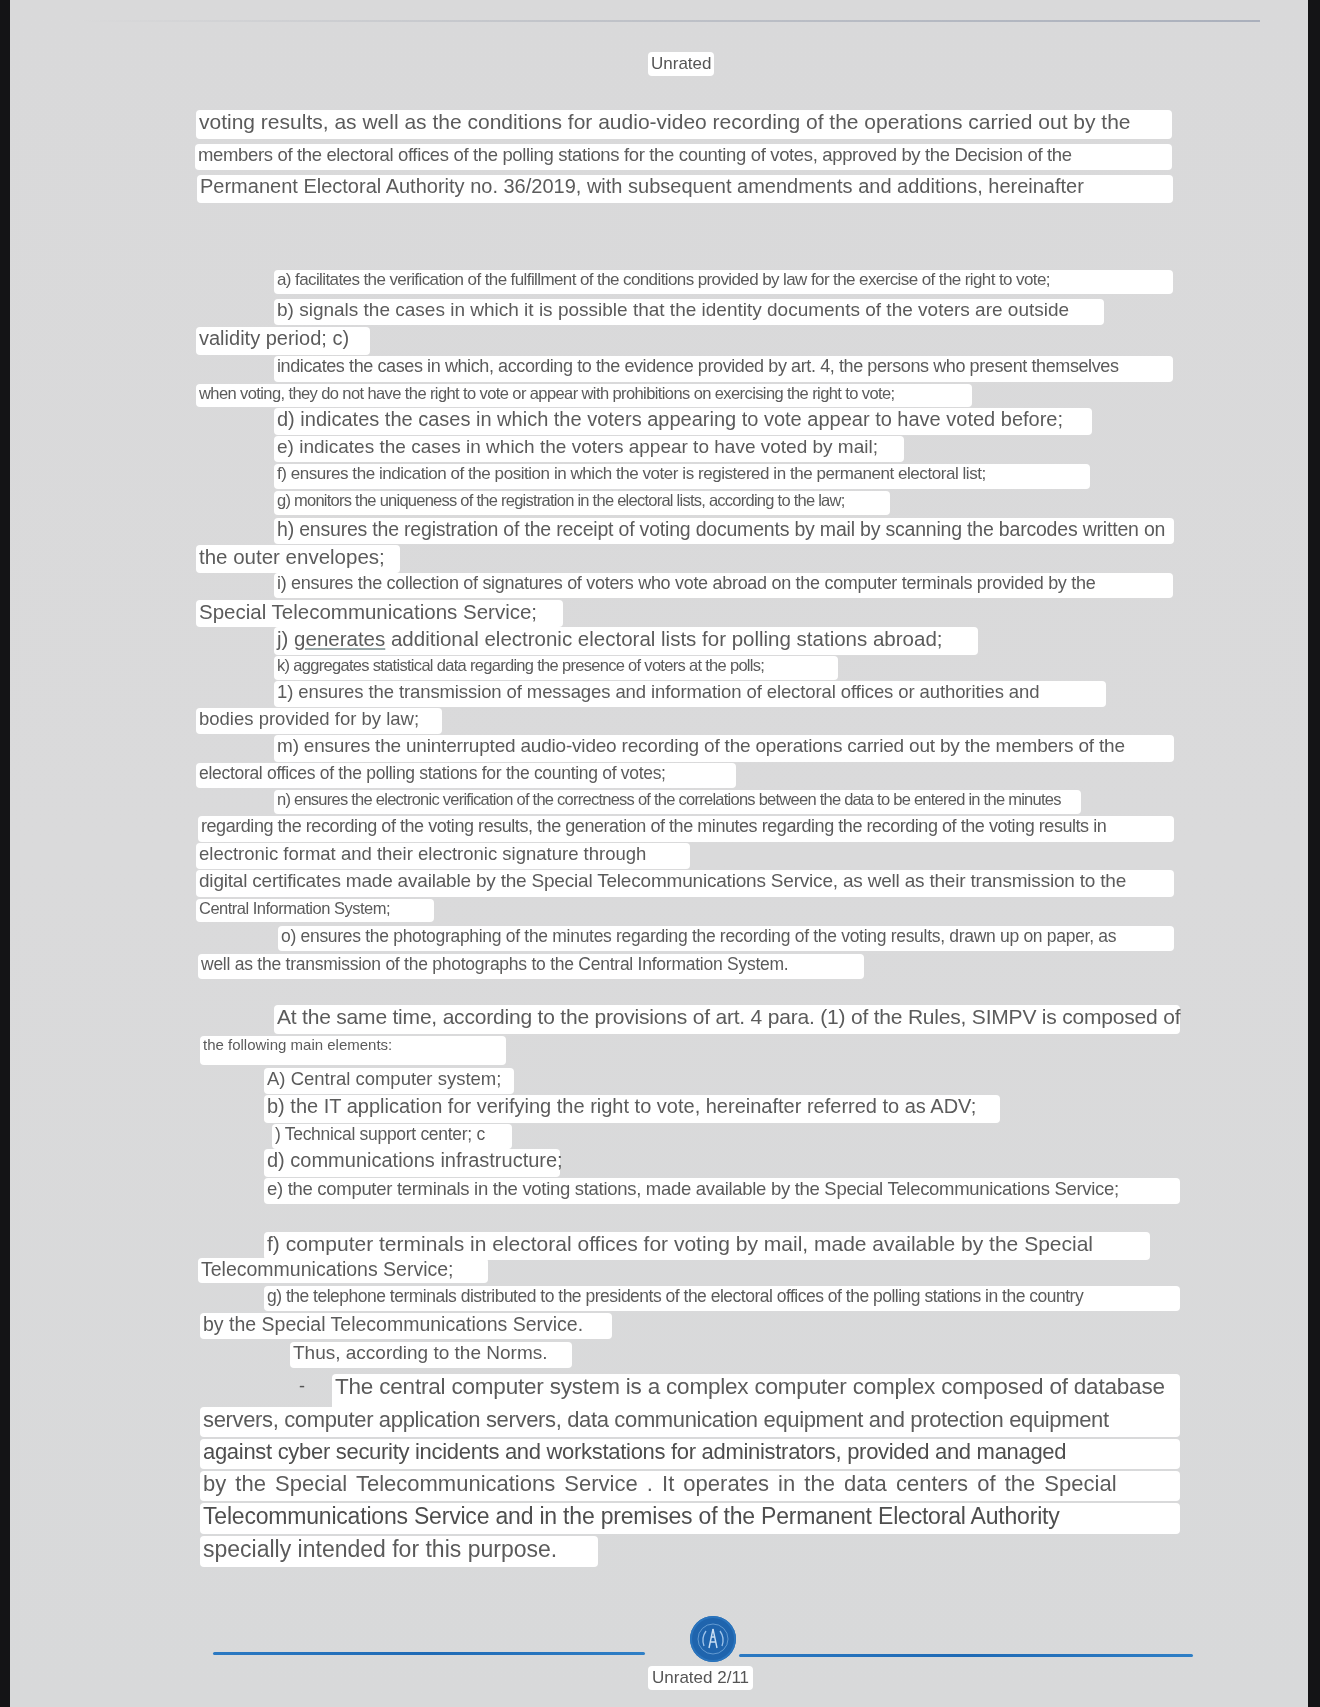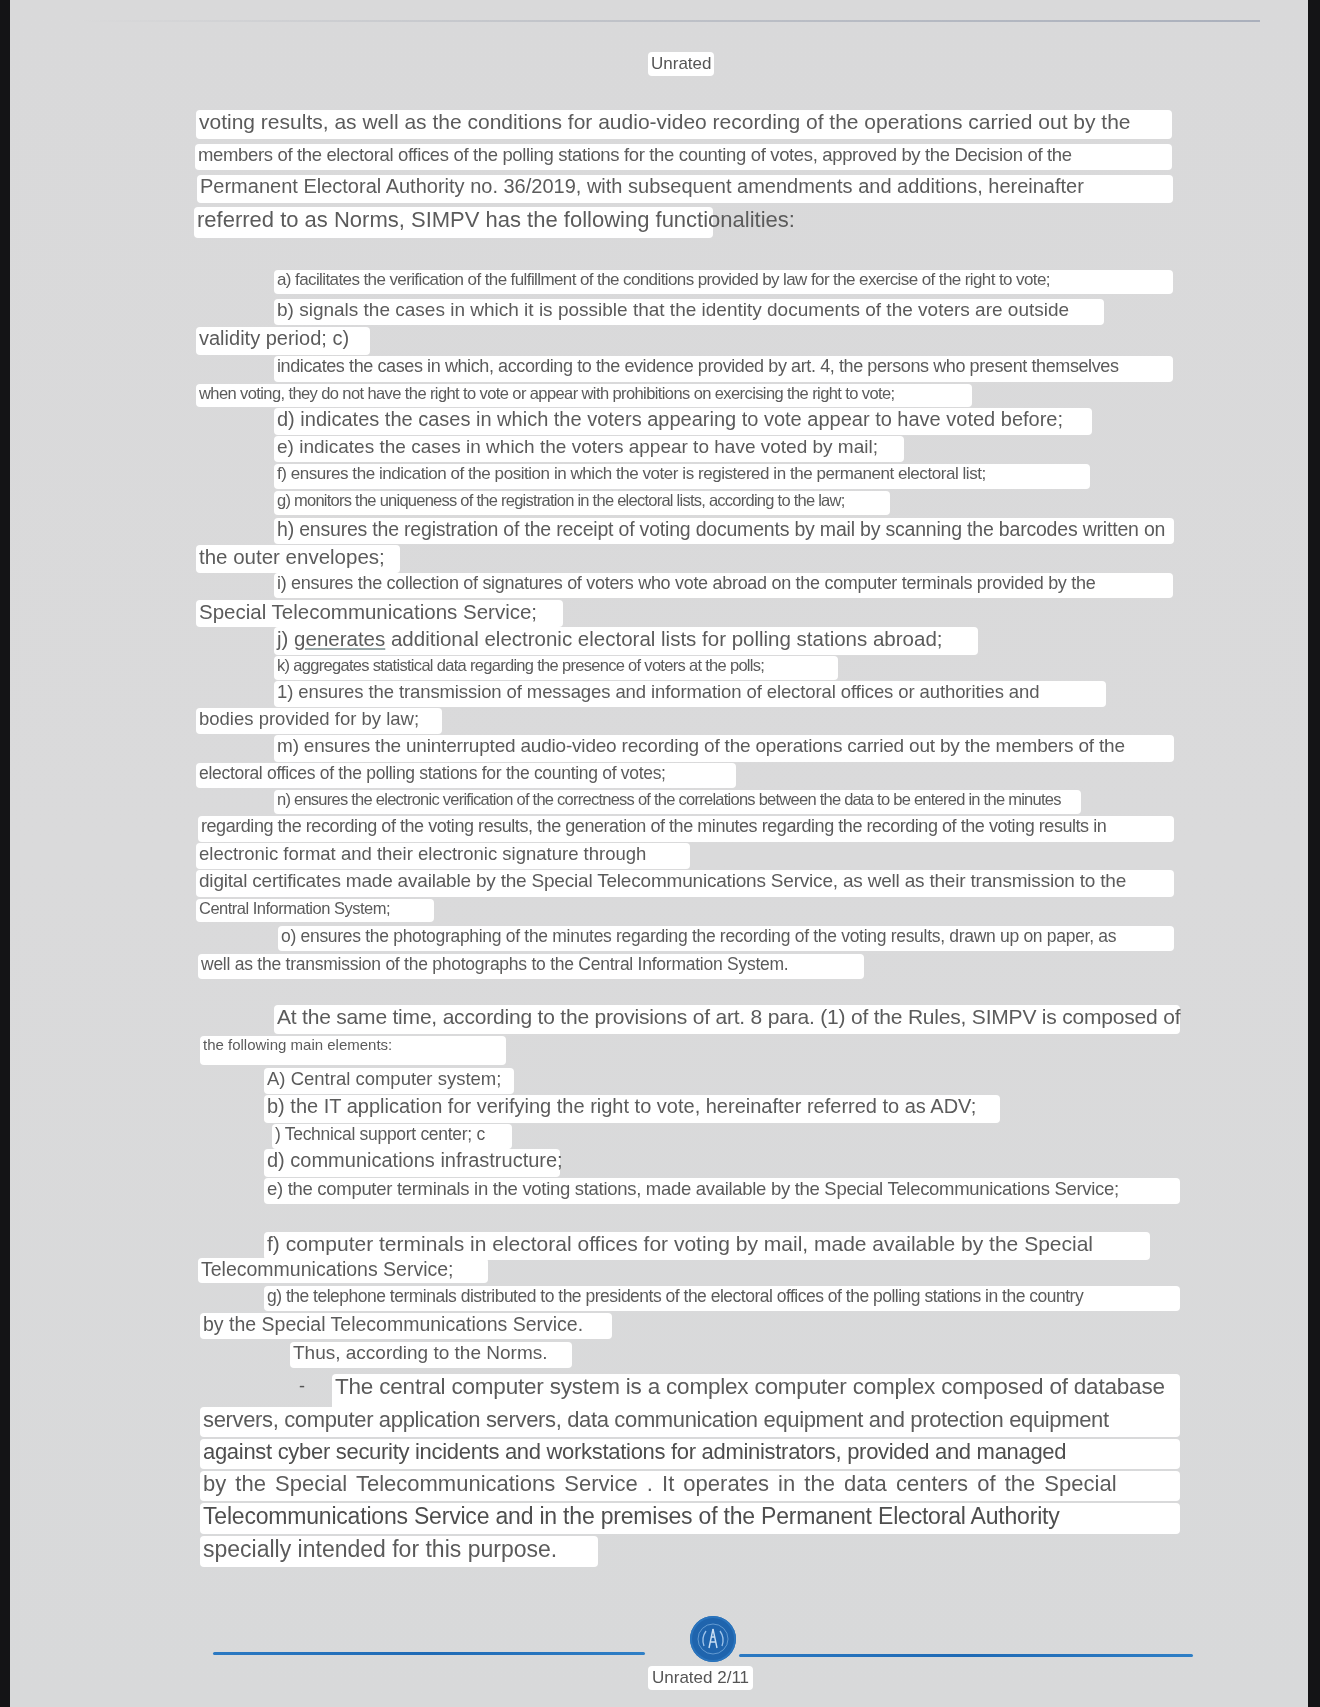--- a/index.html
+++ b/index.html
@@ -44,21 +44,20 @@
 <body>
 
 <div class="page">
   <div class="scanline"></div>
 
   <div class="hl hdr" style="left:638px; top:52px; height:24px; padding:2px 3px;">Unrated</div>
 
   <div class="hl big" style="left:186px; top:110px; width:976px; height:29px; font-size:21px;">voting results, as well as the conditions for audio-video recording of the operations carried out by the</div>
   <div class="hl med" style="left:185px; top:144px; width:977px; height:26px; font-size:18.5px; letter-spacing:-0.35px;">members of the electoral offices of the polling stations for the counting of votes, approved by the Decision of the</div>
   <div class="hl med" style="left:187px; top:175px; width:976px; height:28px; font-size:20px;">Permanent Electoral Authority no. 36/2019, with subsequent amendments and additions, hereinafter</div>
-  <div class="hl big" style="left:184px; top:207px; width:519px; height:31px; font-size:22px;">referred to as Norms, SIMPV has the following functionalities:</div>
 
   <div class="hl xs" style="left:264px; top:270px; width:899px; height:24px; font-size:17px; letter-spacing:-0.6px;">a) facilitates the verification of the fulfillment of the conditions provided by law for the exercise of the right to vote;</div>
   <div class="hl med" style="left:264px; top:299px; width:830px; height:26px; font-size:19px;">b) signals the cases in which it is possible that the identity documents of the voters are outside</div>
   <div class="hl big" style="left:186px; top:327px; width:174px; height:28px; font-size:20px;">validity period; c)</div>
   <div class="hl sm" style="left:264px; top:356px; width:899px; height:26px; font-size:18px; letter-spacing:-0.4px;">indicates the cases in which, according to the evidence provided by art. 4, the persons who present themselves</div>
   <div class="hl xs" style="left:186px; top:384px; width:776px; height:23px; font-size:16.5px; letter-spacing:-0.6px;">when voting, they do not have the right to vote or appear with prohibitions on exercising the right to vote;</div>
   <div class="hl big" style="left:264px; top:408px; width:818px; height:27px; font-size:20px;">d) indicates the cases in which the voters appearing to vote appear to have voted before;</div>
   <div class="hl med" style="left:264px; top:436px; width:630px; height:26px; font-size:19px;">e) indicates the cases in which the voters appear to have voted by mail;</div>
   <div class="hl sm" style="left:264px; top:464px; width:816px; height:25px; font-size:17px; letter-spacing:-0.45px;">f) ensures the indication of the position in which the voter is registered in the permanent electoral list;</div>
   <div class="hl xs" style="left:264px; top:491px; width:616px; height:24px; font-size:16.5px; letter-spacing:-0.75px;">g) monitors the uniqueness of the registration in the electoral lists, according to the law;</div>
@@ -73,21 +72,21 @@
   <div class="hl med" style="left:264px; top:735px; width:900px; height:27px; font-size:19px; letter-spacing:-0.2px;">m) ensures the uninterrupted audio-video recording of the operations carried out by the members of the</div>
   <div class="hl sm" style="left:186px; top:763px; width:540px; height:25px; font-size:17.5px; letter-spacing:-0.3px;">electoral offices of the polling stations for the counting of votes;</div>
   <div class="hl xs" style="left:264px; top:790px; width:807px; height:24px; font-size:16.5px; letter-spacing:-0.75px;">n) ensures the electronic verification of the correctness of the correlations between the data to be entered in the minutes</div>
   <div class="hl sm" style="left:188px; top:816px; width:976px; height:26px; font-size:18px; letter-spacing:-0.45px;">regarding the recording of the voting results, the generation of the minutes regarding the recording of the voting results in</div>
   <div class="hl med" style="left:186px; top:843px; width:494px; height:26px; font-size:18.5px;">electronic format and their electronic signature through</div>
   <div class="hl med" style="left:186px; top:870px; width:978px; height:27px; font-size:19px; letter-spacing:-0.2px;">digital certificates made available by the Special Telecommunications Service, as well as their transmission to the</div>
   <div class="hl xs" style="left:186px; top:899px; width:238px; height:23px; font-size:16.5px;">Central Information System;</div>
   <div class="hl sm" style="left:268px; top:926px; width:896px; height:25px; font-size:17.5px; letter-spacing:-0.3px;">o) ensures the photographing of the minutes regarding the recording of the voting results, drawn up on paper, as</div>
   <div class="hl sm" style="left:188px; top:954px; width:666px; height:25px; font-size:17.5px; letter-spacing:-0.25px;">well as the transmission of the photographs to the Central Information System.</div>
 
-  <div class="hl big" style="left:264px; top:1005px; width:906px; height:29px; font-size:21px; letter-spacing:-0.2px;">At the same time, according to the provisions of art. 8 para. (1) of the Rules, SIMPV is composed of</div>
+  <div class="hl big" style="left:264px; top:1005px; width:906px; height:29px; font-size:21px; letter-spacing:-0.2px;">At the same time, according to the provisions of art. 4 para. (1) of the Rules, SIMPV is composed of</div>
   <div class="hl big" style="left:190px; top:1036px; width:306px; height:29px; font-size:15px;">the following main elements:</div>
 
   <div class="hl med" style="left:254px; top:1068px; width:250px; height:26px; font-size:18.5px;">A) Central computer system;</div>
   <div class="hl big" style="left:254px; top:1095px; width:736px; height:28px; font-size:20px;">b) the IT application for verifying the right to vote, hereinafter referred to as ADV;</div>
   <div class="hl sm" style="left:262px; top:1124px; width:240px; height:25px; font-size:17.5px;">) Technical support center; c</div>
   <div class="hl big" style="left:254px; top:1149px; width:296px; height:28px; font-size:20px;">d) communications infrastructure;</div>
   <div class="hl med" style="left:254px; top:1178px; width:916px; height:26px; font-size:18.5px; letter-spacing:-0.3px;">e) the computer terminals in the voting stations, made available by the Special Telecommunications Service;</div>
   <div class="hl big" style="left:254px; top:1232px; width:886px; height:28px; font-size:21px;">f) computer terminals in electoral offices for voting by mail, made available by the Special</div>
   <div class="hl med" style="left:188px; top:1258px; width:290px; height:25px; font-size:19.5px;">Telecommunications Service;</div>
   <div class="hl sm" style="left:254px; top:1286px; width:916px; height:25px; font-size:17.5px; letter-spacing:-0.5px;">g) the telephone terminals distributed to the presidents of the electoral offices of the polling stations in the country</div>

